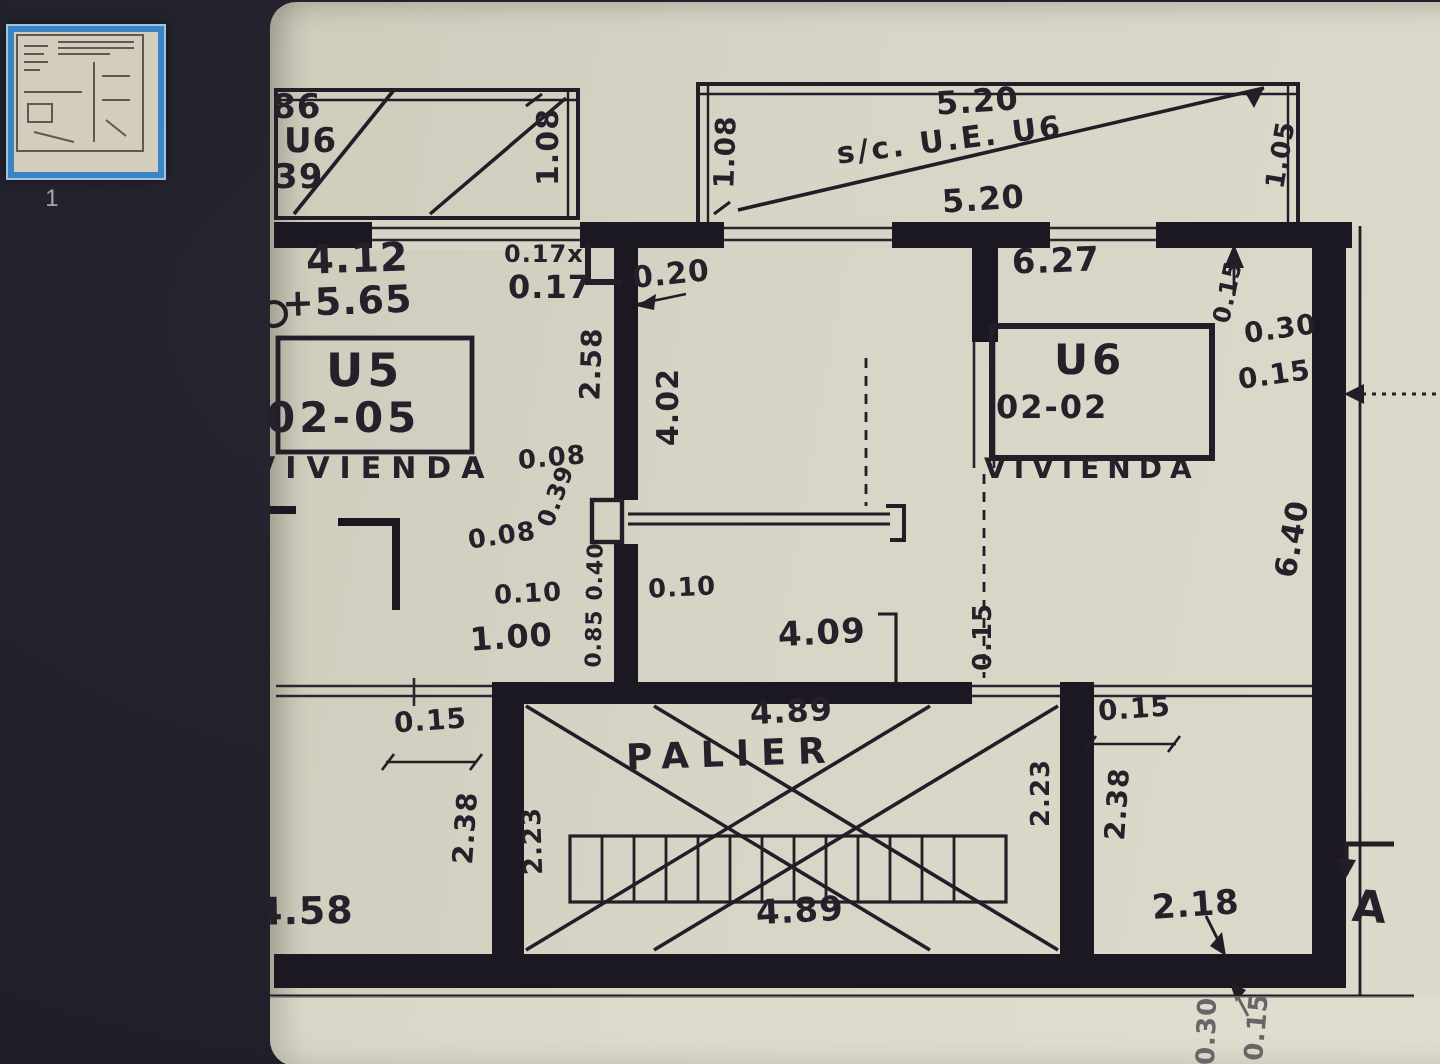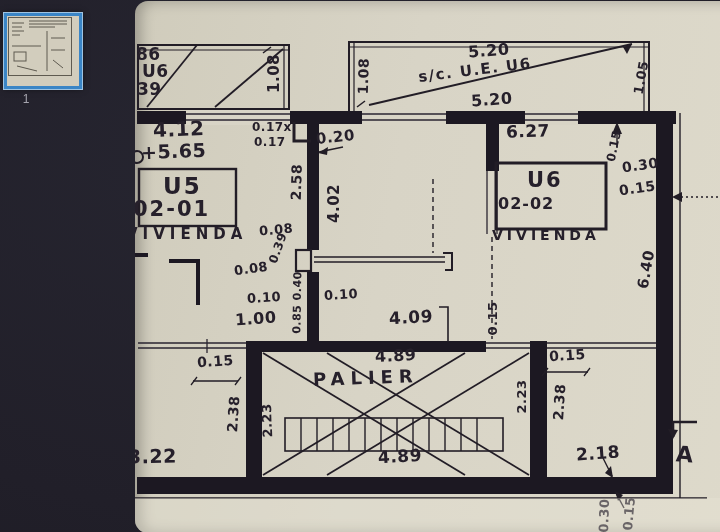--- a/index.html
+++ b/index.html
@@ -200,24 +200,24 @@
 
     <div class="t" style="left:333px;top:42px;font-size:16px;transform:rotate(-4deg)">5.20</div>
     <div class="t" style="left:283px;top:62px;font-size:15px;letter-spacing:1.5px;transform:rotate(-7deg)">s/c. U.E. U6</div>
     <div class="t" style="left:336px;top:91px;font-size:16px;transform:rotate(-4deg)">5.20</div>
     <div class="t" style="left:210px;top:68px;font-size:14px;transform:rotate(-88deg)">1.08</div>
     <div class="t" style="left:489px;top:70px;font-size:13px;transform:rotate(-80deg)">1.05</div>
 
     <div class="t" style="left:18px;top:118px;font-size:20px;transform:rotate(-2deg)">4.12</div>
     <div class="t" style="left:6px;top:141px;font-size:19px;transform:rotate(-2deg)">+5.65</div>
     <div class="t" style="left:28px;top:174px;font-size:23px;letter-spacing:2px">U5</div>
-    <div class="t" style="left:-2px;top:198px;font-size:21px;letter-spacing:2px">02-01</div>
+    <div class="t" style="left:-2px;top:198px;font-size:21px;letter-spacing:2px">02-05</div>
     <div class="t" style="left:-9px;top:226px;font-size:15px;letter-spacing:5px">VIVIENDA</div>
     <div class="t" style="left:117px;top:120px;font-size:12px">0.17x</div>
-    <div class="t" style="left:119px;top:135px;font-size:12px">0.17</div>
+    <div class="t" style="left:119px;top:135px;font-size:16px">0.17</div>
     <div class="t" style="left:143px;top:174px;font-size:14px;transform:rotate(-88deg)">2.58</div>
 
     <div class="t" style="left:181px;top:129px;font-size:15px;transform:rotate(-6deg)">0.20</div>
     <div class="t" style="left:180px;top:195px;font-size:15px;transform:rotate(-90deg)">4.02</div>
     <div class="t" style="left:124px;top:222px;font-size:13px;transform:rotate(-5deg)">0.08</div>
     <div class="t" style="left:127px;top:241px;font-size:12px;transform:rotate(-70deg)">0.39</div>
     <div class="t" style="left:99px;top:261px;font-size:13px;transform:rotate(-8deg)">0.08</div>
     <div class="t" style="left:112px;top:290px;font-size:13px;transform:rotate(-3deg)">0.10</div>
     <div class="t" style="left:100px;top:310px;font-size:16px;transform:rotate(-4deg)">1.00</div>
     <div class="t" style="left:131px;top:296px;font-size:11px;transform:rotate(-89deg)">0.85 0.40</div>
@@ -235,21 +235,21 @@
     <div class="t" style="left:492px;top:261px;font-size:15px;transform:rotate(-80deg)">6.40</div>
 
     <div class="t" style="left:240px;top:347px;font-size:16px;transform:rotate(-3deg)">4.89</div>
     <div class="t" style="left:178px;top:368px;font-size:18px;letter-spacing:6px;transform:rotate(-2deg)">PALIER</div>
     <div class="t" style="left:243px;top:447px;font-size:17px;transform:rotate(-3deg)">4.89</div>
     <div class="t" style="left:115px;top:413px;font-size:13px;transform:rotate(-92deg)">2.23</div>
     <div class="t" style="left:369px;top:389px;font-size:13px;transform:rotate(-90deg)">2.23</div>
 
     <div class="t" style="left:62px;top:353px;font-size:14px;transform:rotate(-4deg)">0.15</div>
     <div class="t" style="left:80px;top:406px;font-size:14px;transform:rotate(-86deg)">2.38</div>
-    <div class="t" style="left:-7px;top:446px;font-size:19px;transform:rotate(-1deg)">3.22</div>
+    <div class="t" style="left:-7px;top:446px;font-size:19px;transform:rotate(-1deg)">4.58</div>
 
     <div class="t" style="left:414px;top:347px;font-size:14px;transform:rotate(-4deg)">0.15</div>
     <div class="t" style="left:406px;top:394px;font-size:14px;transform:rotate(-86deg)">2.38</div>
     <div class="t" style="left:441px;top:444px;font-size:17px;transform:rotate(-4deg)">2.18</div>
     <div class="t" style="left:452px;top:508px;font-size:13px;transform:rotate(-88deg)">0.30</div>
     <div class="t" style="left:477px;top:506px;font-size:13px;transform:rotate(-85deg)">0.15</div>
     <div class="t" style="left:541px;top:443px;font-size:22px;transform:rotate(4deg)">A</div>
 
     <div id="paper-foot"></div>
   </div>

